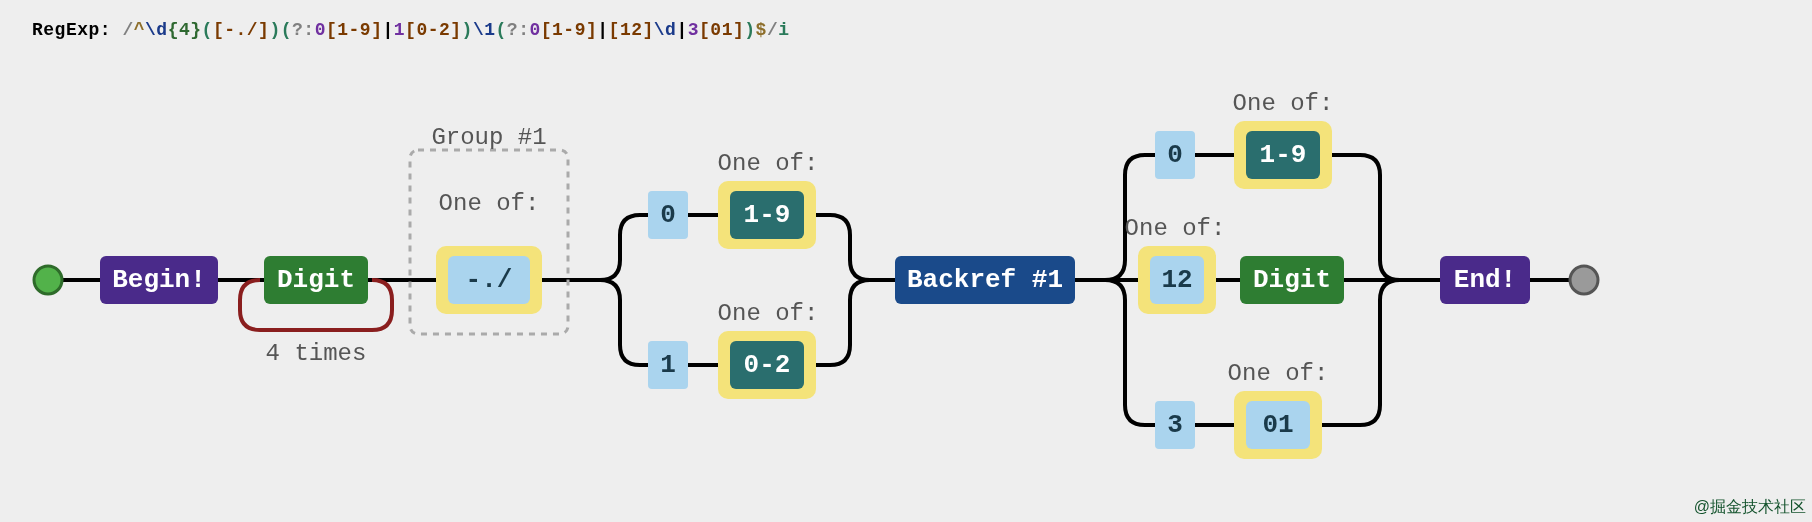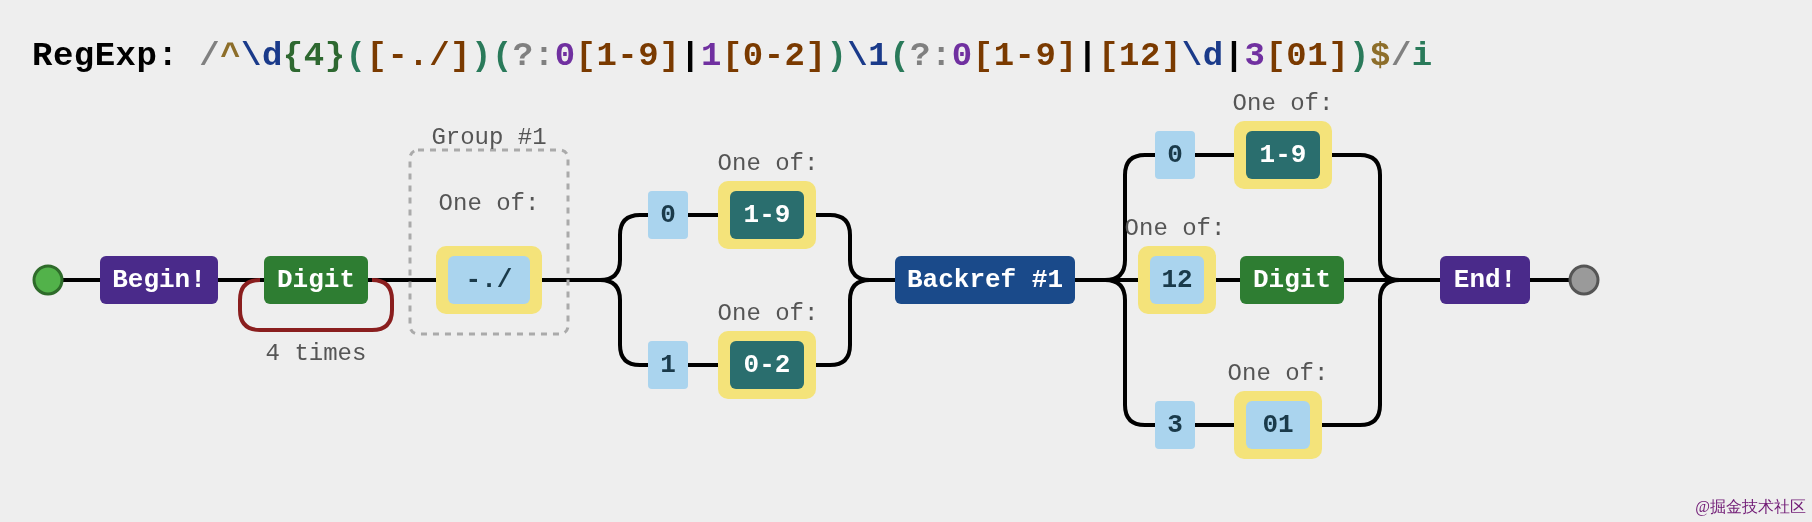--- a/index.html
+++ b/index.html
@@ -5,22 +5,22 @@
   * { box-sizing: border-box; }
   html, body {
     margin: 0; padding: 0;
     width: 1812px; height: 522px;
     background: #eeeeee;
     font-family: "Courier New", Courier, monospace;
     overflow: hidden;
   }
   .header {
     position: absolute;
-    left: 32px; top: 37px;
-    font-size: 34px;
+    left: 32px; top: 20px;
+    font-size: 18px;
     font-weight: bold;
     letter-spacing: 0.5px;
   }
   .header span { font-weight: bold; }
   .re-label { color:#000; }
   .re-slash { color:#808080; }
   .re-anchor { color:#8d6e2a; }
   .re-esc   { color:#1a3a8a; }
   .re-quant { color:#2e6830; }
   .re-grp   { color:#2a7a5a; }
@@ -48,22 +48,22 @@
   .loop-text {
     font-family: "Courier New", Courier, monospace;
     font-size: 24px;
     fill: #555555;
     text-anchor: middle;
   }
   .watermark {
     position:absolute;
     right:6px; bottom:4px;
     font-size:16px;
-    color:#701a75;
-    font-family: Liberation Serif, serif;
+    color:#14532d;
+    font-family: Liberation Sans, sans-serif;
   }
 </style>
 </head>
 <body>
 
 <div class="header">
   <span class="re-label">RegExp:</span>
   <span id="regex-body"> <span class="re-slash">/</span><span class="re-anchor">^</span><span class="re-esc">\d</span><span class="re-quant">{4}</span><span class="re-grp">(</span><span class="re-chcls">[-./]</span><span class="re-grp">)</span><span class="re-grp">(</span><span class="re-ncg">?:</span><span class="re-lit">0</span><span class="re-chcls">[1-9]</span><span class="re-alt">|</span><span class="re-lit">1</span><span class="re-chcls">[0-2]</span><span class="re-grp">)</span><span class="re-esc">\1</span><span class="re-grp">(</span><span class="re-ncg">?:</span><span class="re-lit">0</span><span class="re-chcls">[1-9]</span><span class="re-alt">|</span><span class="re-chcls">[12]</span><span class="re-esc">\d</span><span class="re-alt">|</span><span class="re-lit">3</span><span class="re-chcls">[01]</span><span class="re-grp">)</span><span class="re-anchor">$</span><span class="re-slash">/</span><span class="re-flag">i</span></span>
 </div>
 

